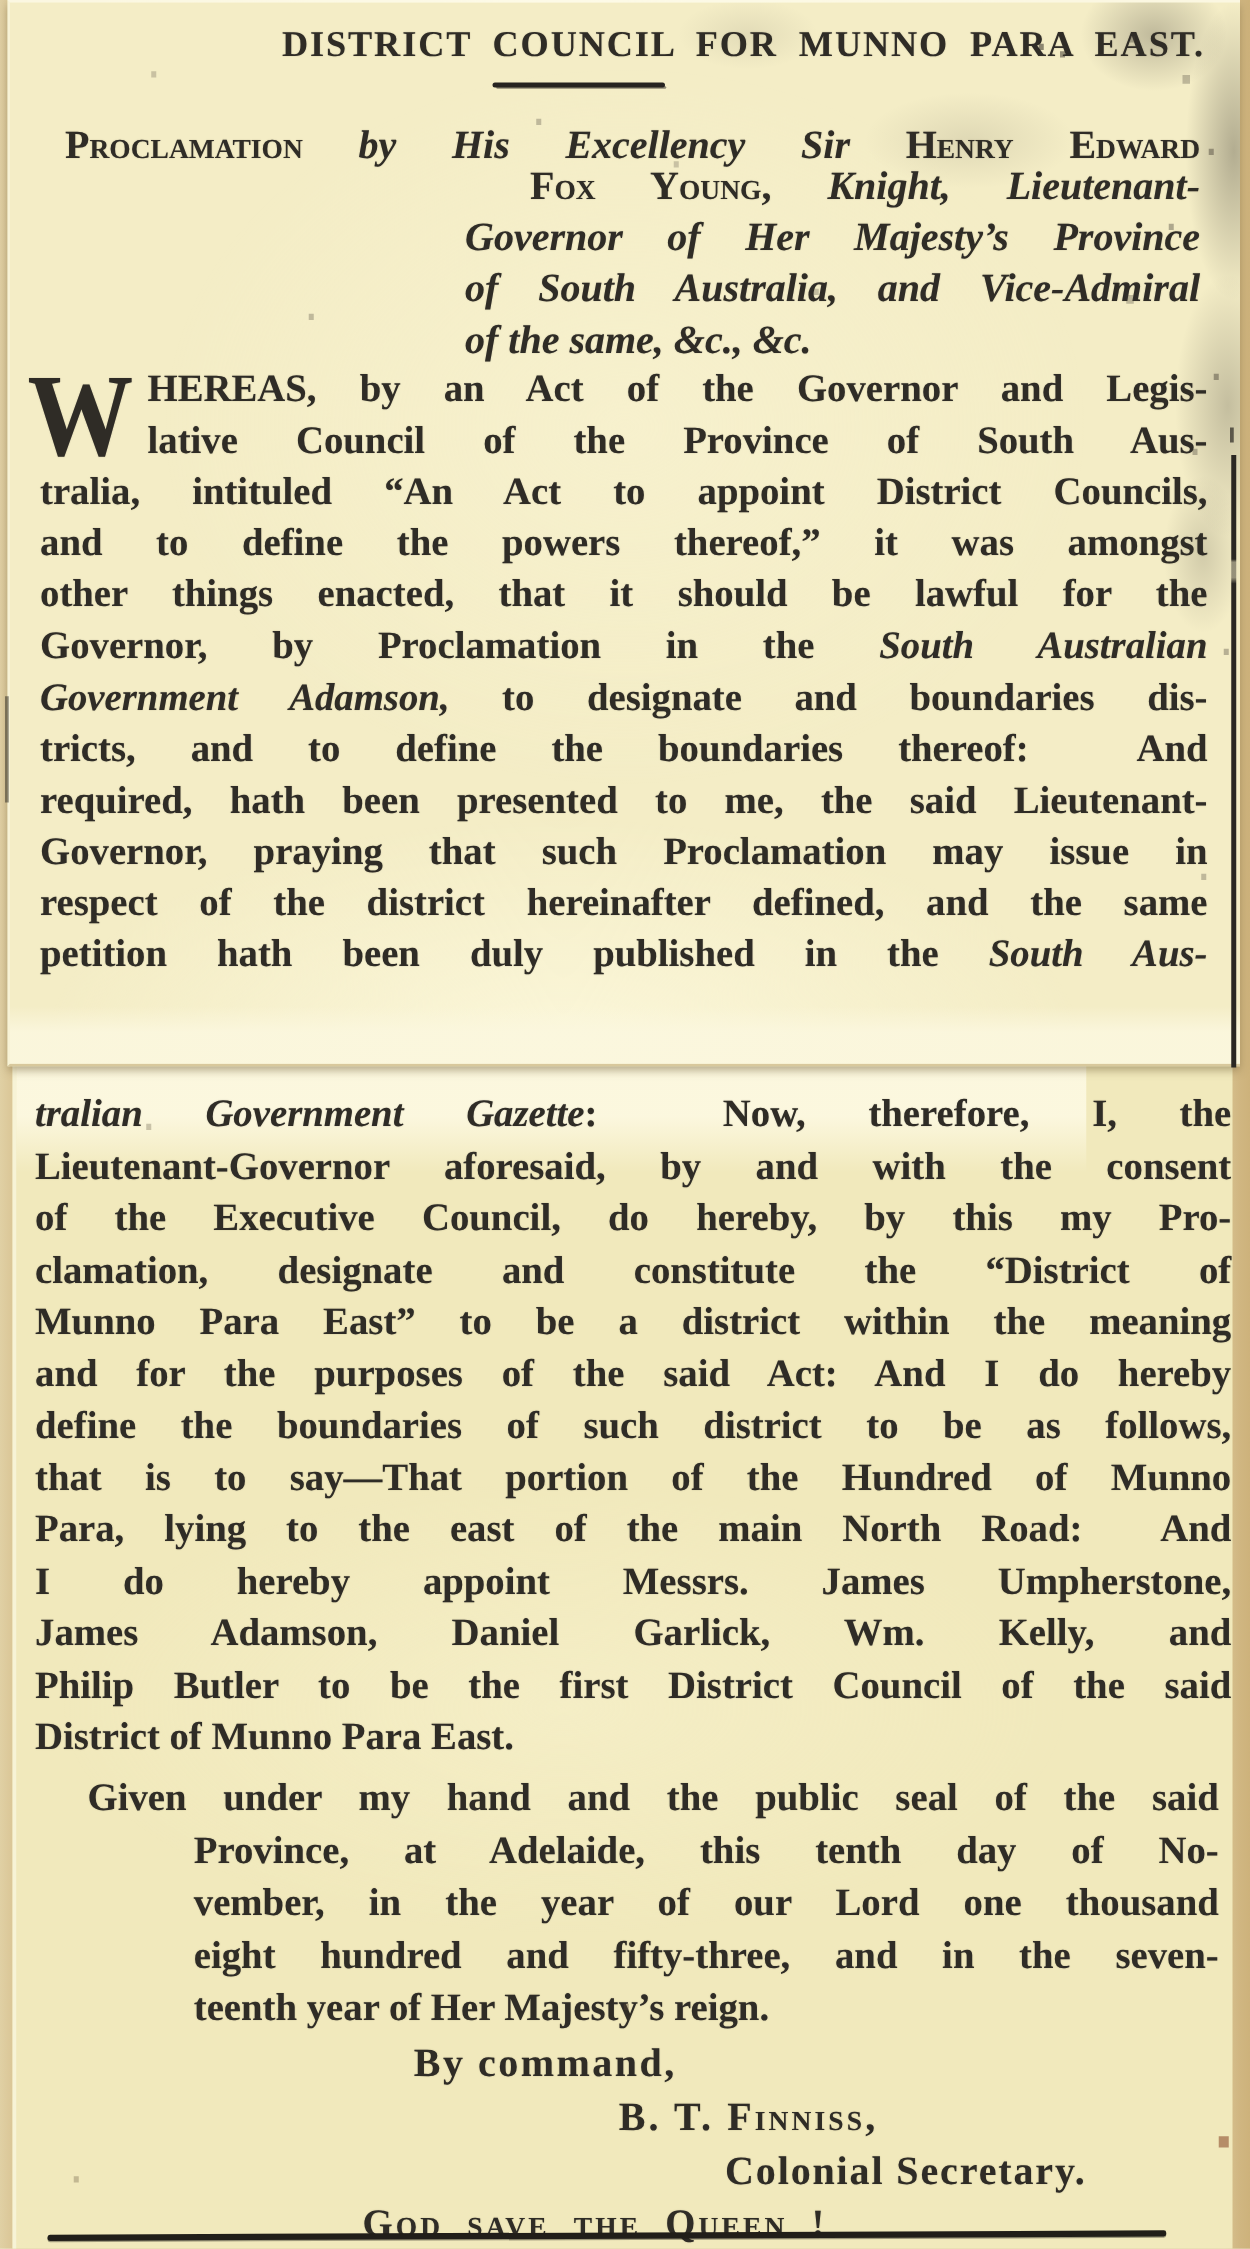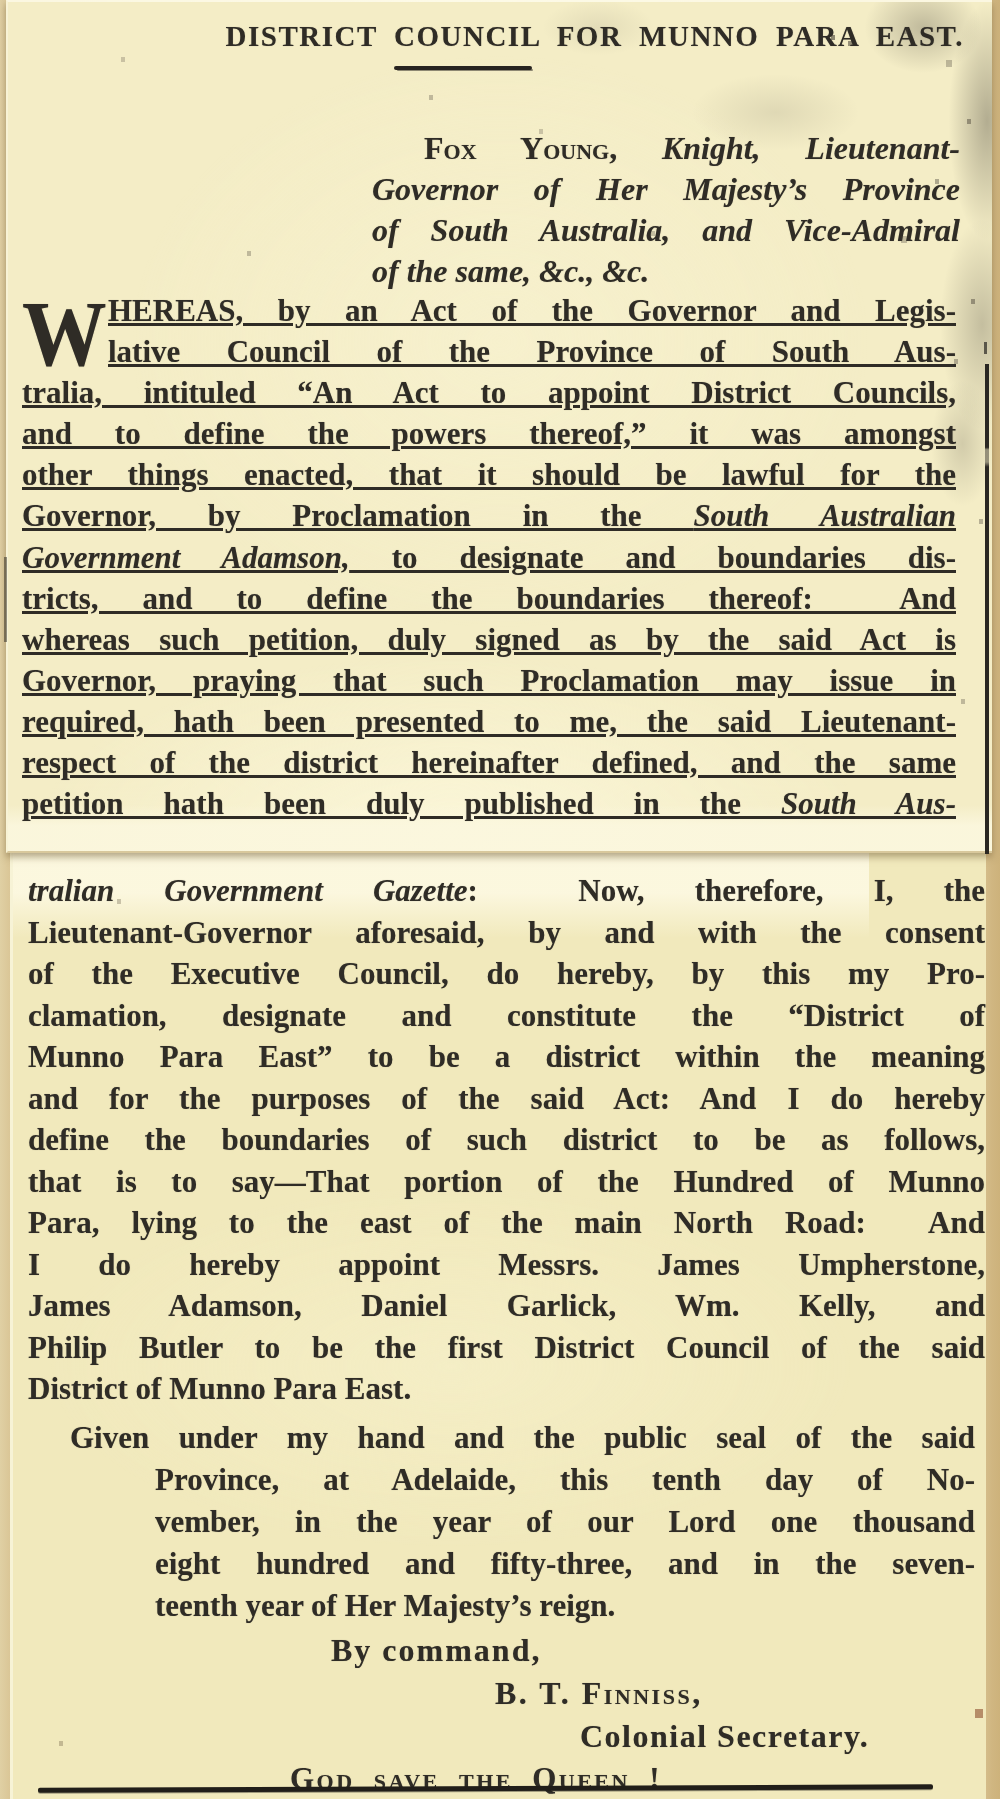--- a/index.html
+++ b/index.html
@@ -73,21 +73,21 @@
   .ln{text-align:justify;text-align-last:justify;}
   .seg-i{font-style:italic;}
   .seg-sc{font-variant:small-caps;}
   #proc-line{top:92px;left:44px;width:908px;font-size:32px;font-weight:bold;line-height:42px;}
   #proc-hang{top:126px;left:364px;width:588px;font-size:32px;font-weight:bold;line-height:41px;}
   #proc-hang .ln:first-child{text-indent:52px;}
   #proc-hang .ln:last-child{text-align-last:left;}
   #margin-note{top:158px;left:94px;width:250px;font-size:27px;font-weight:bold;line-height:29px;}
   #seal{ text-align:center;font-style:italic;}
   #signer{padding-left:8px;}
-  #whereas{top:288px;left:14px;width:934px;font-size:31px;font-weight:bold;line-height:41.1px;text-decoration:underline;}
+  #whereas{top:288px;left:24px;width:934px;font-size:31px;font-weight:bold;line-height:41.1px;}
   #whereas .ln:nth-child(-n+2){margin-left:86px;}
   #dropcap{
     position:absolute;top:290px;left:14px;width:86px;height:86px;
     font-size:94px;line-height:82px;font-weight:bold;
     transform:scaleX(.9);transform-origin:left top;
   }
   #para2{top:32px;left:15px;width:957px;font-size:31px;font-weight:bold;line-height:41.5px;}
   #para2 .ln:last-child{text-align-last:left;}
   #given{top:579px;left:45px;width:905px;font-size:31px;font-weight:bold;line-height:42px;margin-left:12px;}
   #given .ln{margin-left:85px;}
@@ -116,43 +116,45 @@
 
 <div id="page">
 
   <div id="clip1" class="clip txt-ink">
     <div class="band"></div>
     <div class="smudge"></div>
 
     <div class="heading">DISTRICT COUNCIL FOR MUNNO PARA EAST.</div>
     <div class="head-rule"></div>
 
+    <div id="proc-line" class="block">
+        <div class="ln"><span class="seg-sc">Proclamation </span><span class="seg-i">by His Excellency Sir </span><span class="seg-sc">Henry Edward</span></div>
+      </div>
 
     <div id="proc-hang" class="block">
         <div class="ln"><span class="seg-sc">Fox Young,</span><span class="seg-i"> Knight, Lieutenant-</span></div>
         <div class="ln"><span class="seg-i">Governor of Her Majesty’s Province</span></div>
         <div class="ln"><span class="seg-i">of South Australia, and Vice-Admiral</span></div>
         <div class="ln"><span class="seg-i">of the same, &amp;c., &amp;c.</span></div>
       </div>
 
 
     <div id="dropcap">W</div>
 
     <div id="whereas" class="block">
         <div class="ln"><span class="seg-r">HEREAS, by an Act of the Governor and Legis-</span></div>
         <div class="ln"><span class="seg-r">lative Council of the Province of South Aus-</span></div>
         <div class="ln"><span class="seg-r">tralia, intituled “An Act to appoint District Councils,</span></div>
         <div class="ln"><span class="seg-r">and to define the powers thereof,” it was amongst</span></div>
         <div class="ln"><span class="seg-r">other things enacted, that it should be lawful for the</span></div>
         <div class="ln"><span class="seg-r">Governor, by Proclamation in the </span><span class="seg-i">South Australian</span></div>
         <div class="ln"><span class="seg-i">Government Adamson,</span><span class="seg-r"> to designate and boundaries dis-</span></div>
         <div class="ln"><span class="seg-r">tricts, and to define the boundaries thereof:&nbsp; And</span></div>
-        <div class="ln"><span class="seg-r">whereas such petition, duly signed as by the said Act is</span></div>
+        <div class="ln"><span class="seg-r">required, hath been presented to me, the said Lieutenant-</span></div>
         <div class="ln"><span class="seg-r">Governor, praying that such Proclamation may issue in</span></div>
-        <div class="ln"><span class="seg-r">required, hath been presented to me, the said Lieutenant-</span></div>
         <div class="ln"><span class="seg-r">respect of the district hereinafter defined, and the same</span></div>
         <div class="ln"><span class="seg-r">petition hath been duly published in the </span><span class="seg-i">South Aus-</span></div>
       </div>
 
     <div id="col-rule"></div>
     <div id="col-rule-dash"></div>
     <div id="left-dash"></div>
   </div>
 
   <div id="clip2" class="clip txt-ink">

